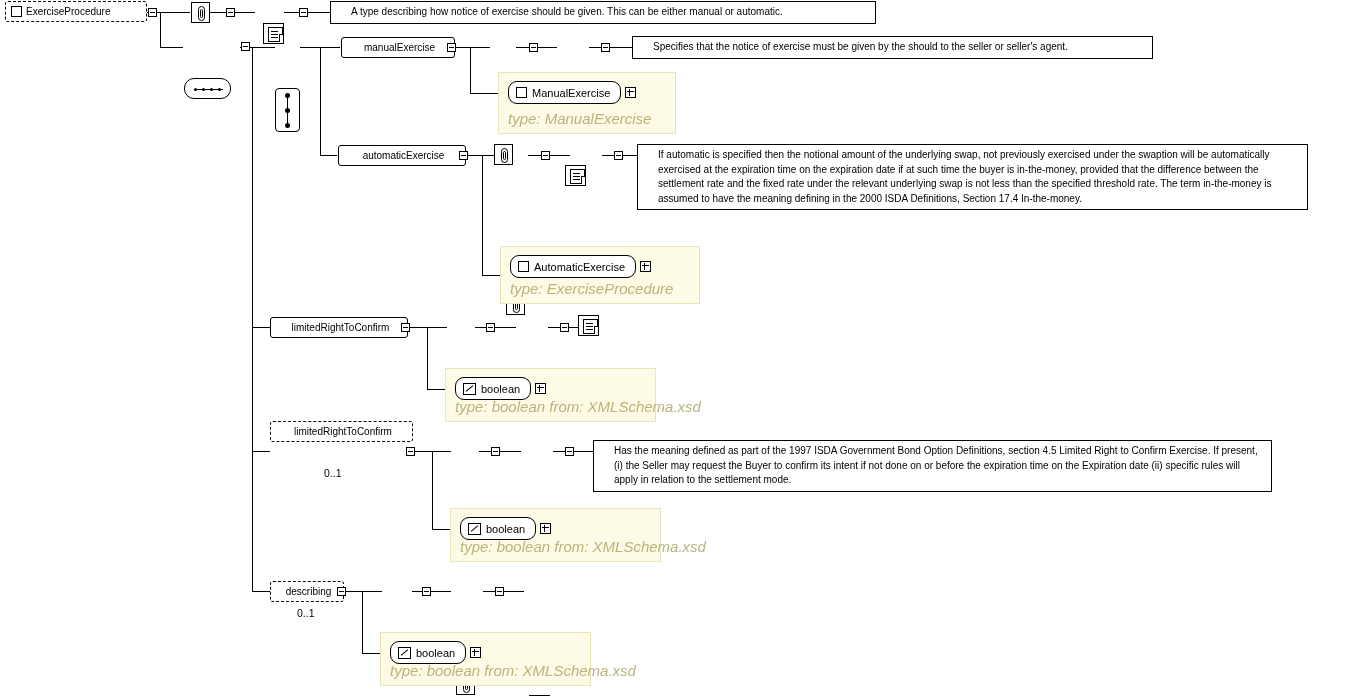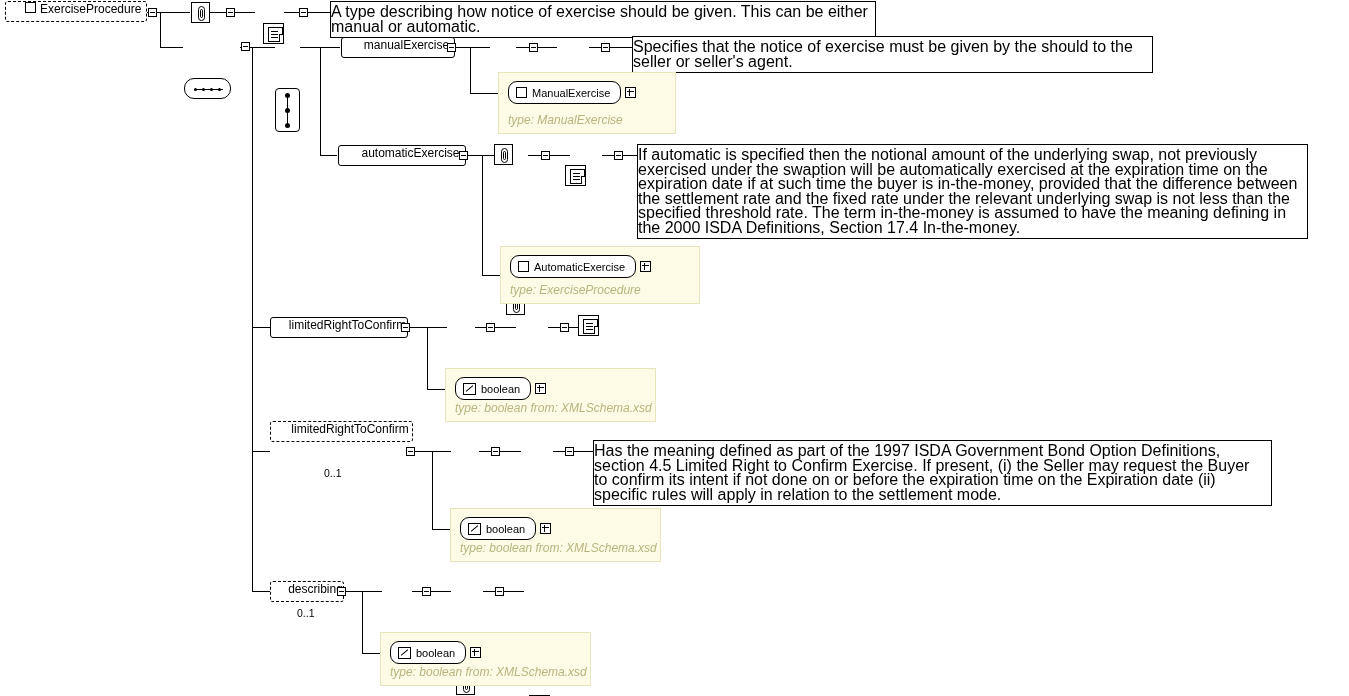--- a/index.html
+++ b/index.html
@@ -31,24 +31,24 @@
     position: absolute;
     box-sizing: border-box;
   }
   
   .elembox {
     background: #ffffff;
     border: 1px solid #000000;
     border-radius: 3px;
     height: 21px;
     display: flex;
-    align-items: flex-start;
-    padding: 0 6px 0 19px;
+    align-items: center;
+    padding: 0 6px 0 5px;
     white-space: nowrap;
-    font-size: 12px;
+    font-size: 10px;
   }
   .elembox.dashed {
     border-style: dashed;
   }
   .elembox .label {
     padding-left: 4px;
   }
   
   .sq {
     width: 9px;
@@ -86,21 +86,21 @@
     left: 9px;
     top: 8px;
     display: flex;
     align-items: center;
   }
   .typebox .typelabel {
     position: absolute;
     left: 9px;
     bottom: 6px;
     color: #b9b47e;
-    font-size: 12px;
+    font-size: 15px;
     font-style: italic;
     white-space: nowrap;
   }
   .rounded-elem {
     background: #ffffff;
     border: 1px solid #000000;
     border-radius: 9px;
     height: 21px;
     display: flex;
     align-items: center;
@@ -129,23 +129,23 @@
     content: "";
     position: absolute;
     left: 1px; top: 3px;
     width: 7px; height: 1px;
     background: #000;
   }
   
   .annot {
     background: #ffffff;
     border: 1px solid #000000;
-    font-size: 16px;
+    font-size: 10px;
     line-height: 14.5px;
-    padding: 3px 5px 3px 0;
+    padding: 3px 5px 3px 20px;
     box-sizing: border-box;
   }
   
   .iconbox {
     background: #ffffff;
     border: 1px solid #000000;
     width: 19px;
     height: 21px;
     position: relative;
   }

